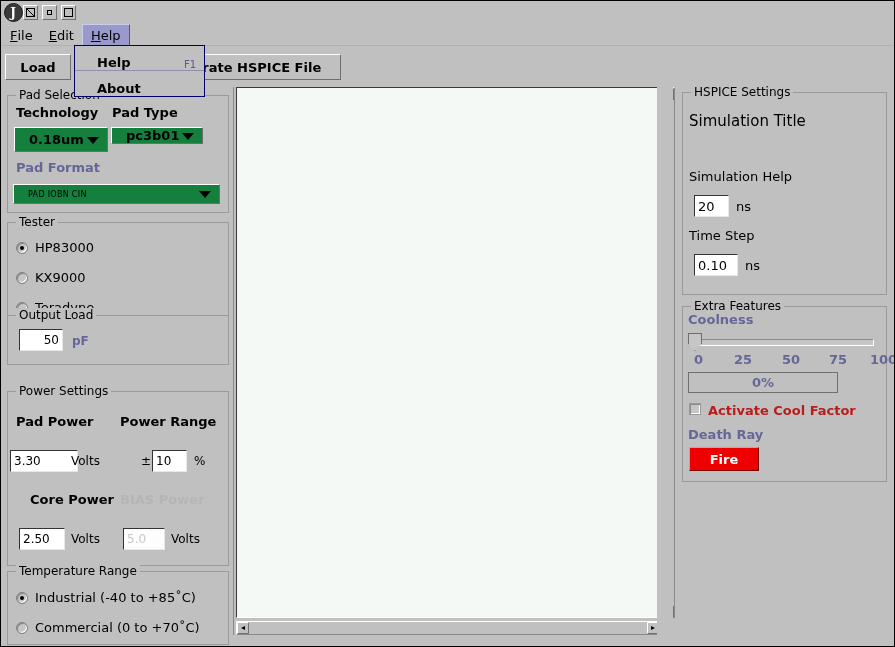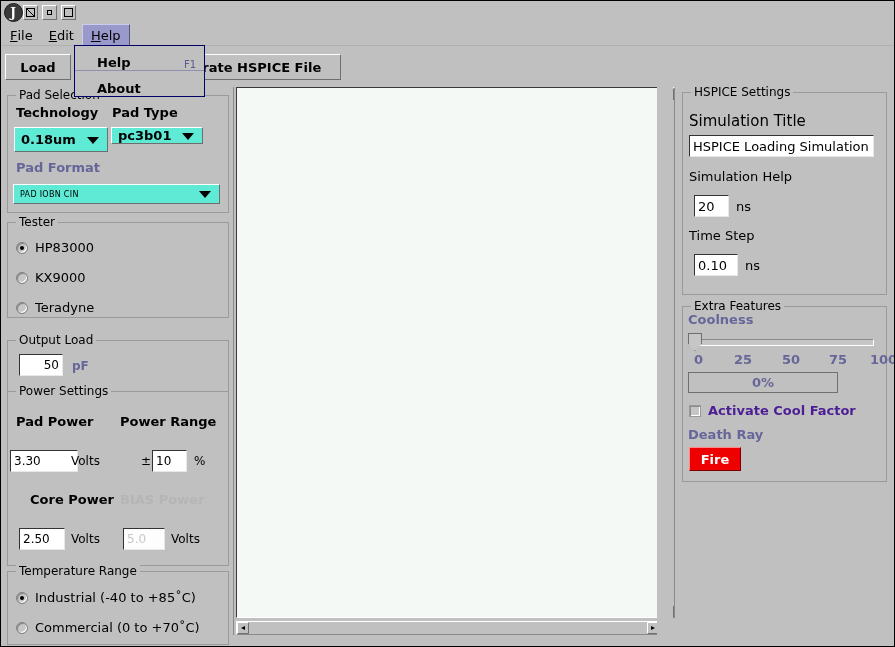--- a/index.html
+++ b/index.html
@@ -228,33 +228,33 @@
   .lbl {
     font-family: "DejaVu Sans", sans-serif;
     font-size: 12px;
     color: #000;
     position: absolute;
   }
 
   
   .combo {
     position: absolute;
-    background: #5eead4;
+    background: #15803d;
     border-top: 1px solid #ffffff;
     border-left: 1px solid #ffffff;
     border-right: 1px solid #6e6e6e;
     border-bottom: 1px solid #6e6e6e;
     box-sizing: border-box;
     display: flex;
     align-items: center;
     font-family: "DejaVu Sans", sans-serif;
     font-size: 13px;
     font-weight: bold;
     color: #000;
-    padding-left: 6px;
+    padding-left: 14px;
   }
   .combo .arrow {
     position: absolute;
     right: 8px; top: 50%;
     margin-top: -3px;
     width: 0; height: 0;
     border-left: 6px solid transparent;
     border-right: 6px solid transparent;
     border-top: 7px solid #000;
   }
@@ -309,26 +309,26 @@
     left: 3px; top: 3px;
     width: 4px; height: 4px;
     border-radius: 50%;
     background: #000;
   }
 
   
   .check-row {
     position: absolute;
     display: flex;
-    align-items: center;
+    align-items: flex-start;
     gap: 7px;
     font-family: "DejaVu Sans", sans-serif;
     font-size: 13px;
     font-weight: bold;
-    color: #4c1d95;
+    color: #b91c1c;
   }
   .checkbox {
     width: 12px; height: 12px;
     background: #c6c6c6;
     border: 1px solid #9a9a9a;
     box-shadow: inset 1px 1px 0 #8a8a8a, inset -1px -1px 0 #ffffff;
     flex: 0 0 auto;
     box-sizing: border-box;
   }
 
@@ -569,21 +569,21 @@
     <div class="radio-row" style="left:8px; top:47px;">
       <span class="radio"></span>
       <span>KX9000</span>
     </div>
     <div class="radio-row" style="left:8px; top:77px;">
       <span class="radio"></span>
       <span>Teradyne</span>
     </div>
   </div>
 
-  <div class="panel" style="left:6px; top:339px; width:222px; height:59px;">
+  <div class="panel" style="left:6px; top:314px; width:222px; height:50px;">
     <span class="panel-title">Output Load</span>
     <div class="field right" style="left:11px; top:13px; width:44px; height:22px;">
       <span>50</span>
     </div>
     <span class="units accent" style="left:64px; top:18px;">pF</span>
   </div>
 
   <div class="panel" style="left:6px; top:390px; width:222px; height:175px;">
     <span class="panel-title">Power Settings</span>
 
@@ -641,23 +641,20 @@
       <div class="sb-btn" style="right:0px; top:0px;">▸</div>
     </div>
   </div>
 
   <div id="right-col">
 
     <div class="panel" style="left:5px; top:5px; width:205px; height:203px;">
       <span class="panel-title">HSPICE Settings</span>
 
       <span class="lbl" style="left:6px; top:19px; font-size:15px;">Simulation Title</span>
-      <div class="field" style="left:6px; top:42px; width:185px; height:22px; font-size:13px;">
-        <span>HSPICE Loading Simulation</span>
-      </div>
 
       <span class="lbl" style="left:6px; top:76px; font-size:13px;">Simulation Help</span>
       <div class="field" style="left:11px; top:102px; width:35px; height:22px; font-size:13px;">
         <span>20</span>
       </div>
       <span class="units" style="left:53px; top:106px; font-size:13px;">ns</span>
 
       <span class="lbl" style="left:6px; top:135px; font-size:13px;">Time Step</span>
       <div class="field" style="left:11px; top:161px; width:44px; height:22px; font-size:13px;">
         <span>0.10</span>
@@ -686,20 +683,20 @@
         <span>0%</span>
       </div>
 
       <div class="check-row" style="left:6px; top:96px;">
         <span class="checkbox"></span>
         <span>Activate Cool Factor</span>
       </div>
 
       <span class="hdr accent" style="left:5px; top:120px;">Death Ray</span>
 
-      <div class="fire-btn" style="left:6px; top:140px; width:52px; height:24px;">Fire</div>
+      <div class="fire-btn" style="left:6px; top:140px; width:70px; height:24px;">Fire</div>
     </div>
 
   </div>
 
   <div id="outer-vscroll"></div>
 
 </div>
 
 </body></html>

